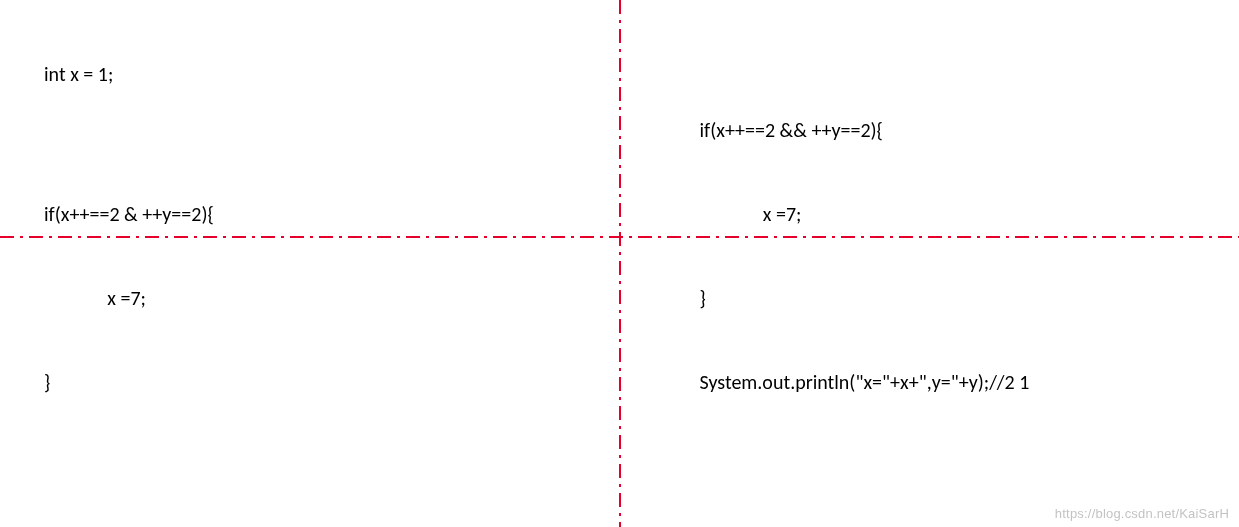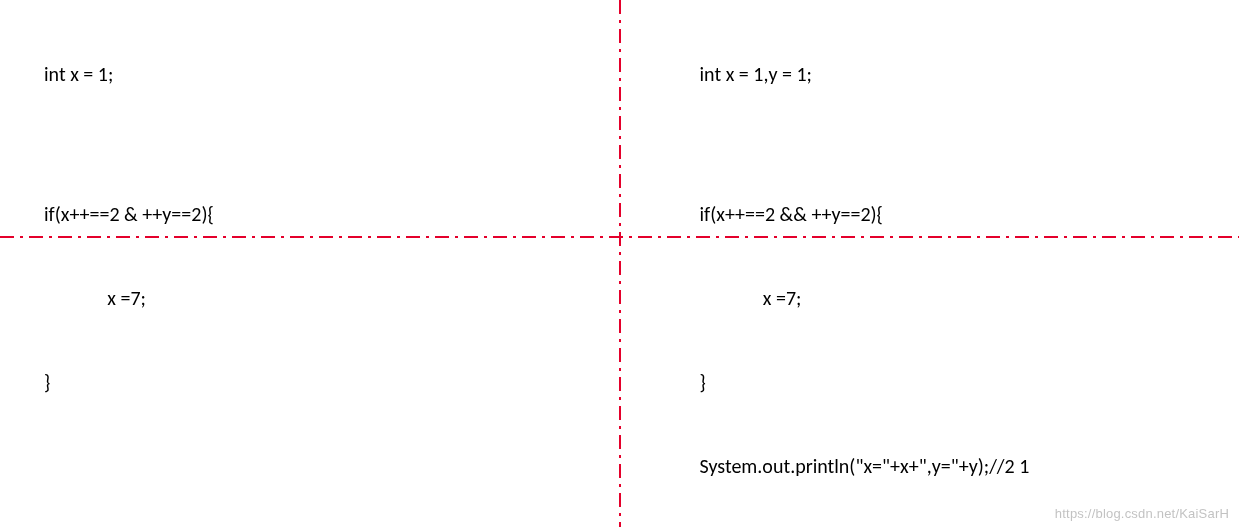--- a/index.html
+++ b/index.html
@@ -92,21 +92,20 @@
   <div class="cell tl">
     <span class="line">int x = 1;</span>
     <span class="line"></span>
     <span class="line">if(x++==2 &amp; ++y==2){</span>
     <span class="line">              x =7;</span>
     <span class="line">}</span>
     
   </div>
 
   <div class="cell tr">
-    <span class="line">int x = 1,y = 1;</span>
     <span class="line"></span>
     <span class="line">if(x++==2 &amp;&amp; ++y==2){</span>
     <span class="line">              x =7;</span>
     <span class="line">}</span>
     <span class="line">System.out.println("x="+x+",y="+y);//2 1</span>
   </div>
 
   <div class="vline"></div>
   <div class="hline"></div>
 </div>

